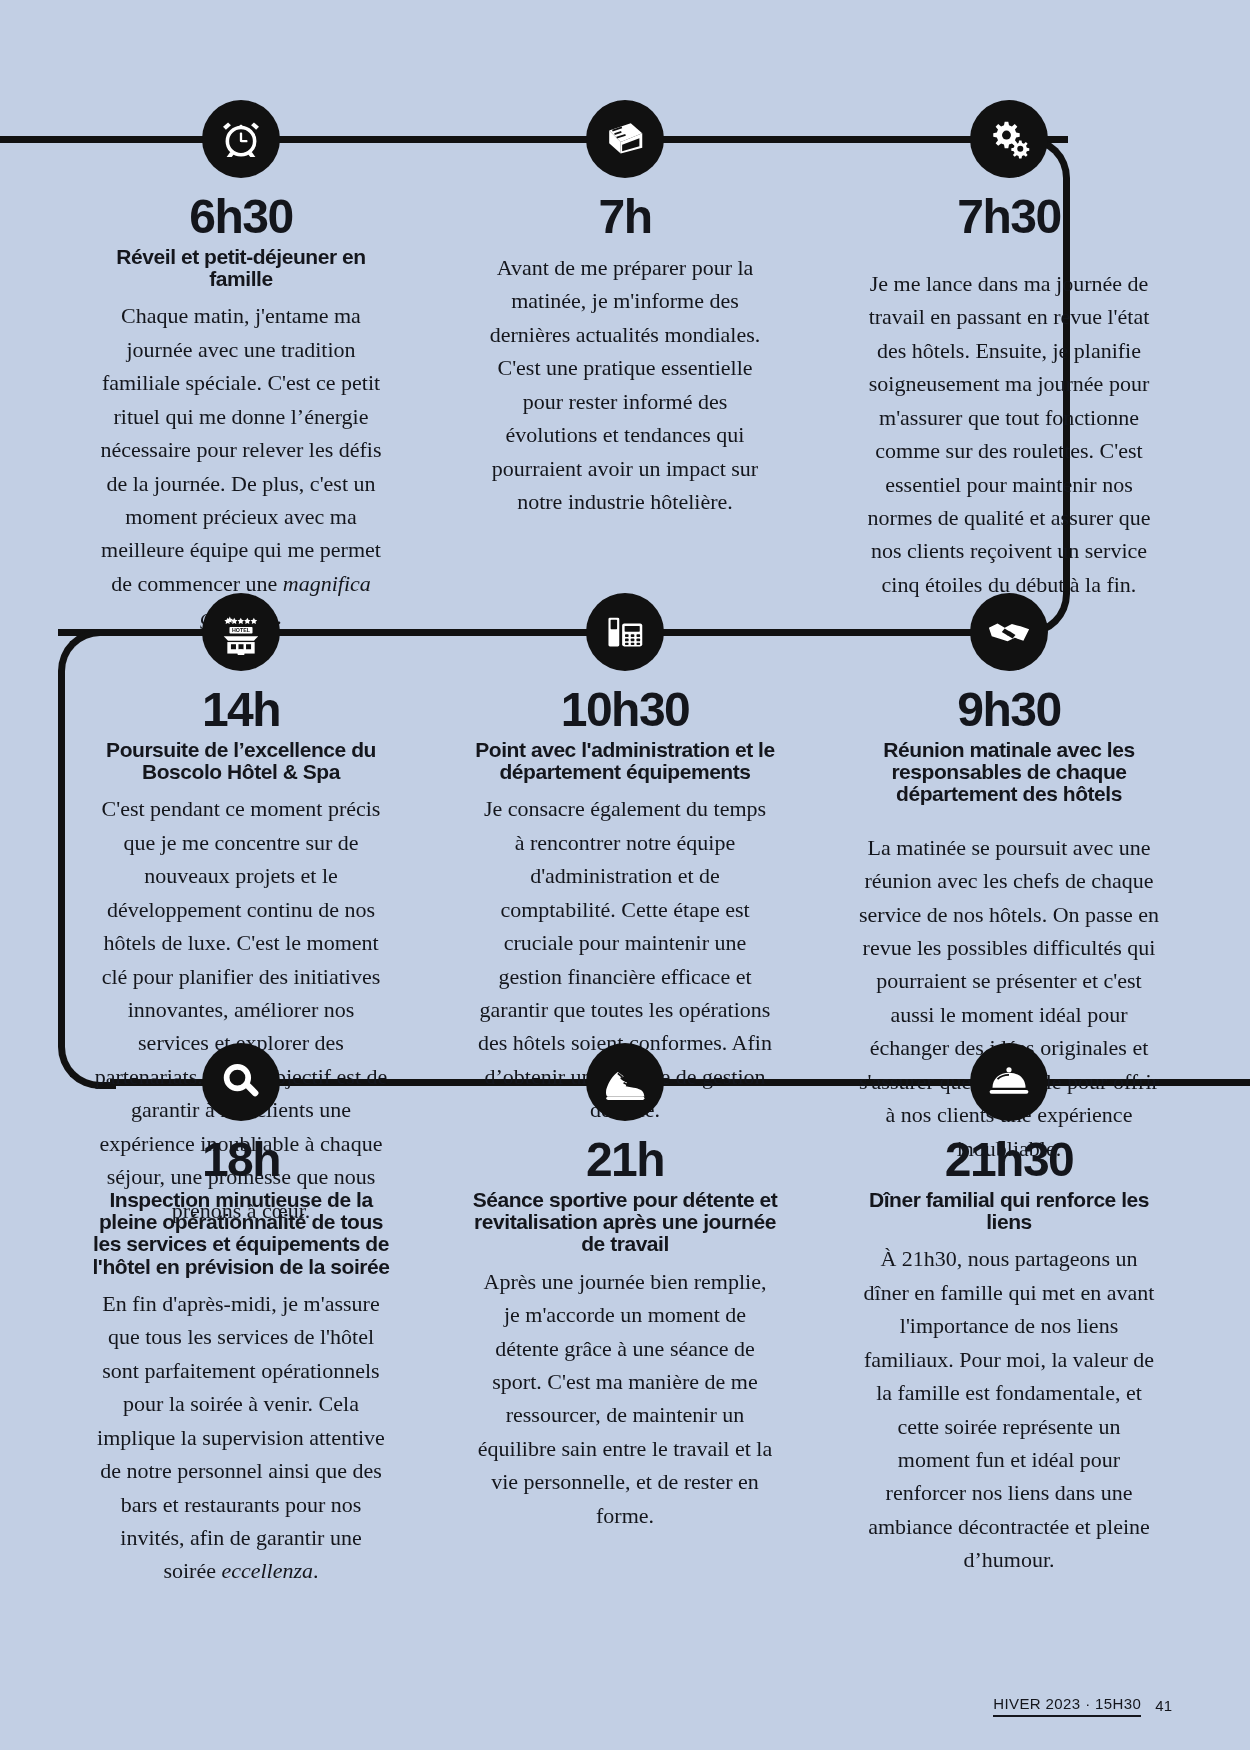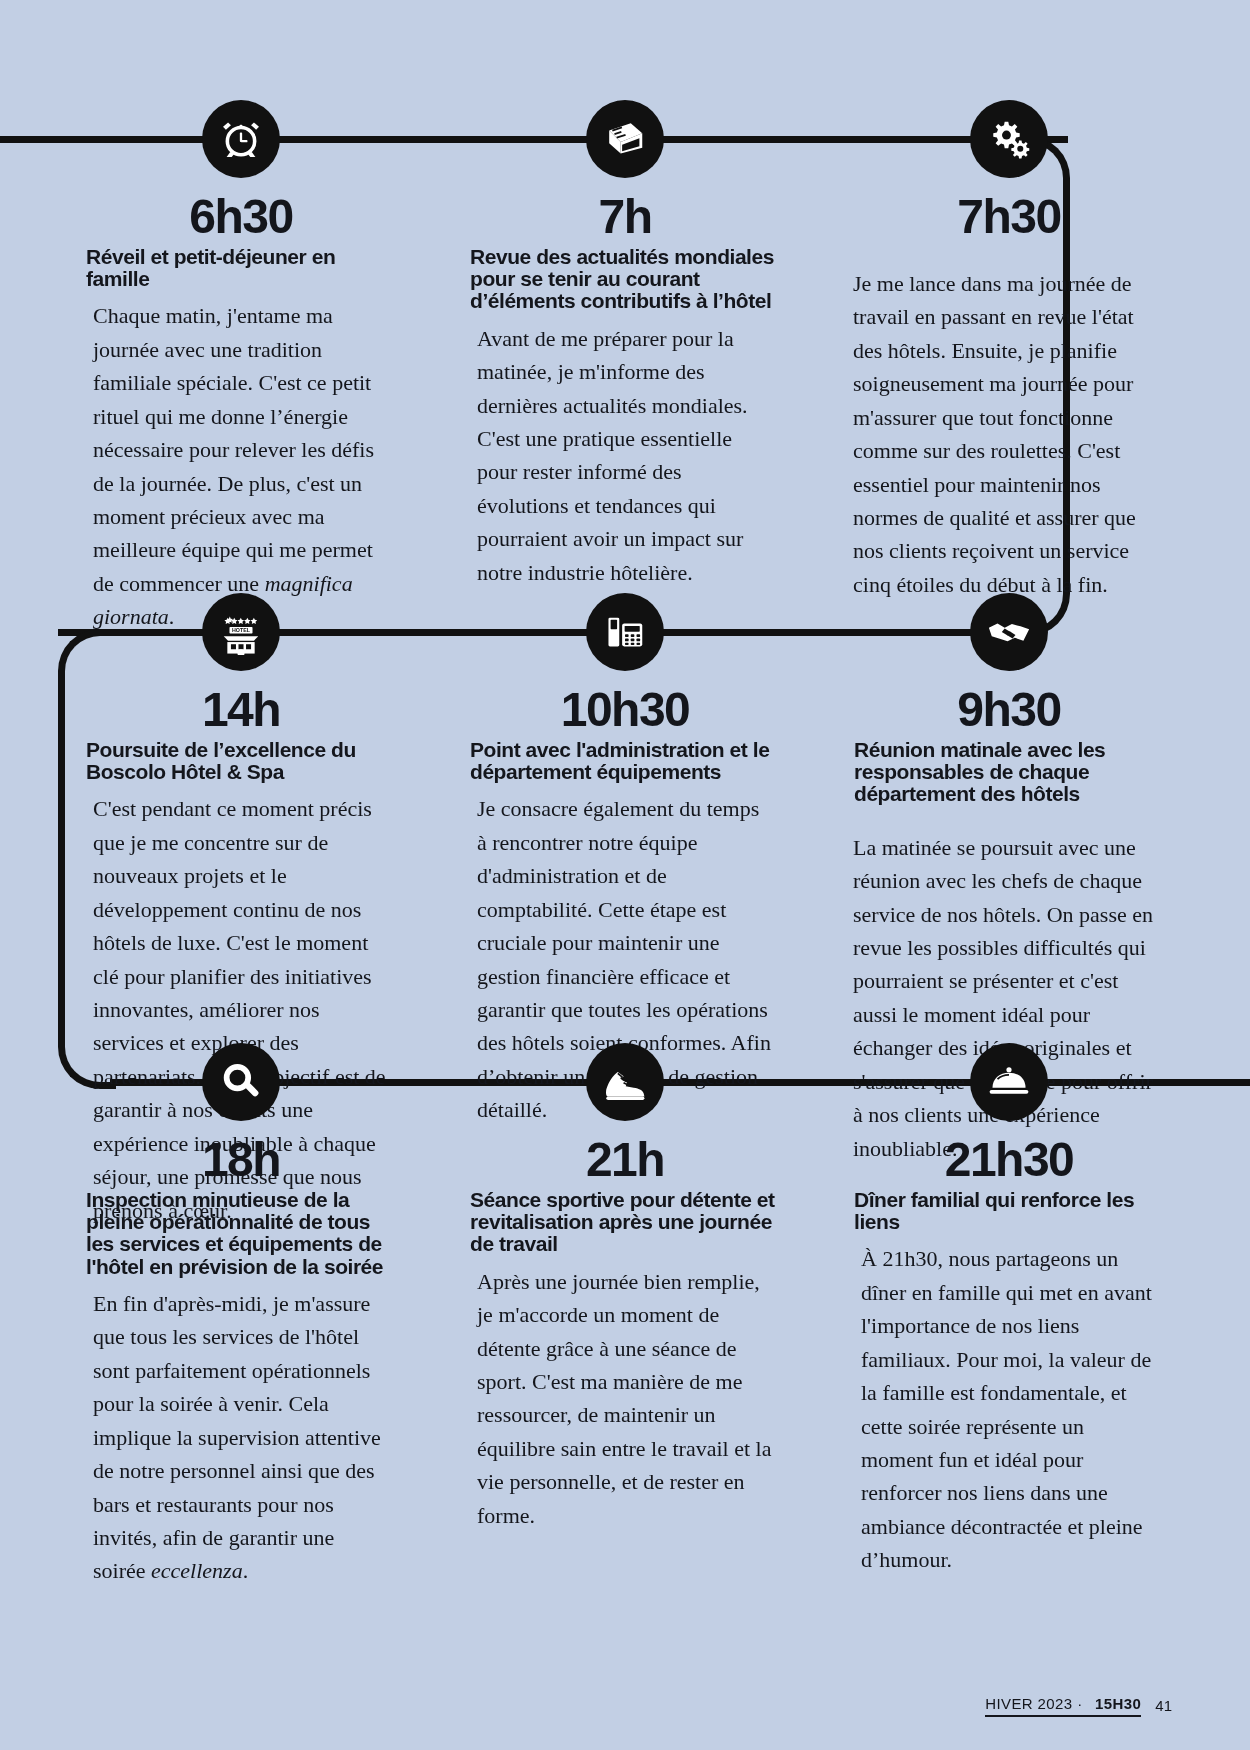--- a/index.html
+++ b/index.html
@@ -61,20 +61,21 @@
   }
   .row-1 { top: 100px; }
   .row-2 { top: 593px; }
   .row-3 { top: 1043px; }
 
   .col {
     width: 330px;
     display: flex;
     flex-direction: column;
     align-items: center;
+    text-align: center;
   }
 
   
   .badge {
     width: 78px; height: 78px;
     border-radius: 50%;
     background: #111;
     display: flex; align-items: center; justify-content: center;
     position: relative;
     z-index: 3;
@@ -123,21 +124,21 @@
     gap: 14px;
   }
   .footer-rule {
     font-family: "Liberation Sans", sans-serif;
     font-size: 15px;
     letter-spacing: 0.4px;
     color: #14161c;
     border-bottom: 2.5px solid #14161c;
     padding-bottom: 3px;
   }
-  .footer-rule b { font-weight: bold; margin-left: 8px; }
+  .footer-rule b { font-weight: normal; }
   .page-num {
     font-family: "Liberation Sans", sans-serif;
     font-size: 15px;
     color: #14161c;
     padding-bottom: 3px;
   }
 </style>
 </head>
 <body>
 
@@ -177,21 +178,20 @@
           <path d="M10 20 L40 10 L56 24 L26 36 Z"></path>
           <path d="M26 36 L56 24 L56 44 L26 52 Z" fill="#fff"></path>
           <path d="M28 40 L52 31 L52 42 L28 49 Z" fill="#111"></path>
           <path d="M10 20 L26 36 L26 52 L10 38 Z" fill="#fff"></path>
           <rect x="14" y="19" width="14" height="2.6" transform="rotate(-18 14 19)" fill="#111"></rect>
           <rect x="17" y="24" width="10" height="2.6" transform="rotate(-18 17 24)" fill="#111"></rect>
           <rect x="20" y="29" width="13" height="2.6" transform="rotate(-18 20 29)" fill="#111"></rect>
         </svg>
       </div>
       <div class="time">7h</div>
-      <div class="headline">Revue des actualités mondiales pour se tenir au courant d’éléments contributifs à l’hôtel</div>
       <div class="body w-mid">
         <span>Avant de me préparer pour la matinée, je m'informe des dernières actualités mondiales. C'est une pratique essentielle pour rester informé des évolutions et tendances qui pourraient avoir un impact sur notre industrie hôtelière.</span><i></i><span></span>
       </div>
     </div>
 
     <div class="col">
       <div class="badge">
         <svg viewBox="0 0 64 64" fill="#fff" aria-hidden="true">
           <path d="M26 8 l5 0 1 5 4 1.6 4-3.3 3.6 3.6 -3.3 4 1.6 4 5 1 0 5 -5 1 -1.6 4 3.3 4 -3.6 3.6 -4-3.3 -4 1.6 -1 5 -5 0 -1-5 -4-1.6 -4 3.3 -3.6-3.6 3.3-4 -1.6-4 -5-1 0-5 5-1 1.6-4 -3.3-4 3.6-3.6 4 3.3 4-1.6 Z"></path>
           <circle cx="28.5" cy="26.5" r="6.2" fill="#111"></circle>

